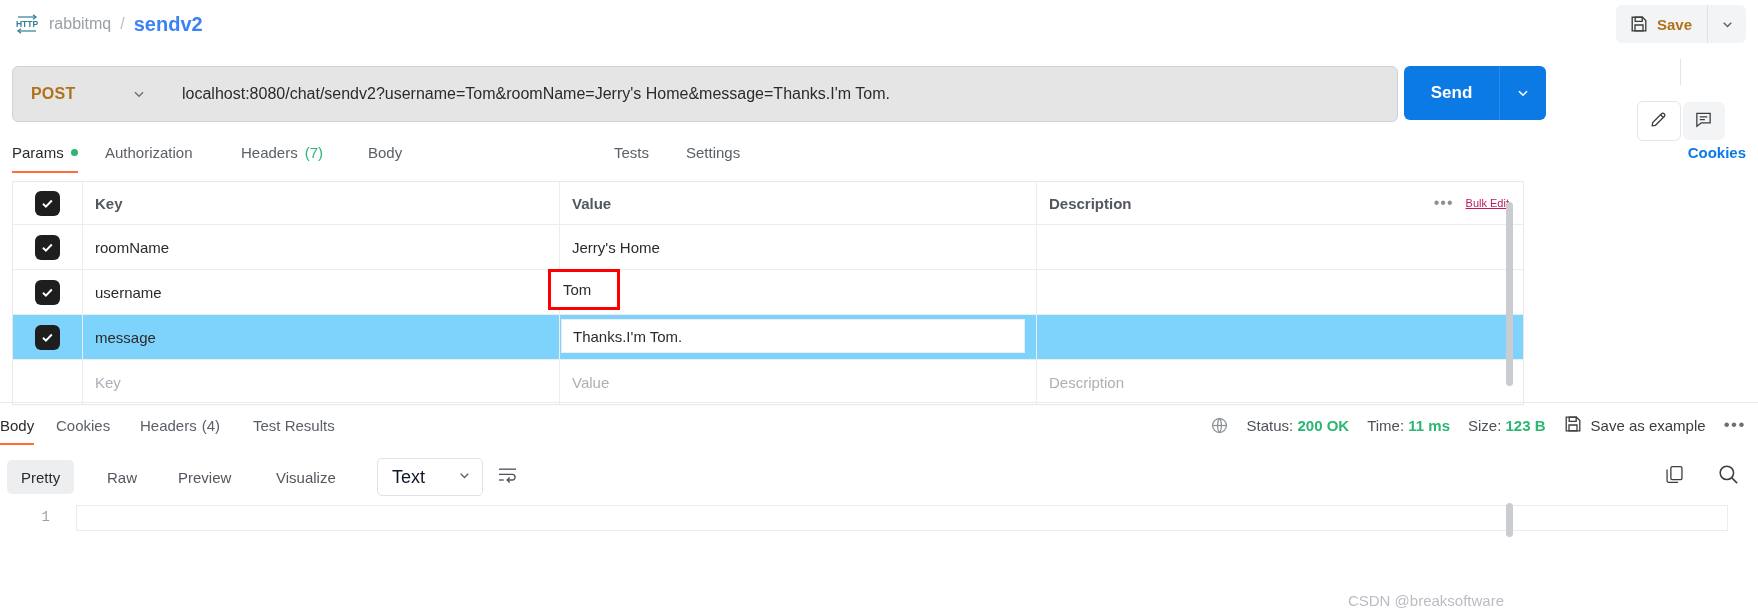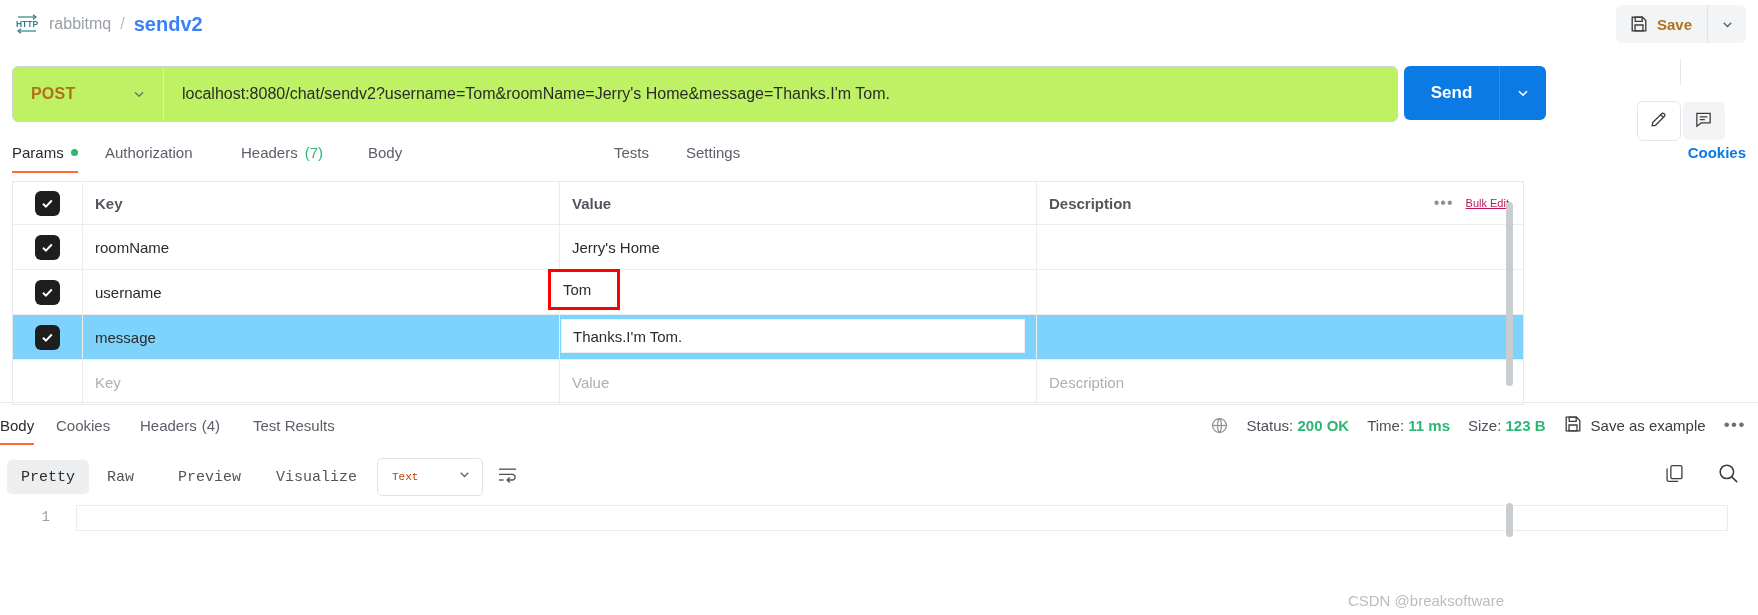--- a/index.html
+++ b/index.html
@@ -48,21 +48,21 @@
   .icon-grp{display:flex;align-items:center;gap:2px;}
   .icon-btn{
     width:42px;height:38px;border-radius:6px;display:flex;align-items:center;justify-content:center;
     color:#3d3d3d;cursor:pointer;
   }
   .icon-btn.boxed{border:1px solid #e3e5e8;background:#fff;}
   .icon-btn.plain{background:#f3f4f6;}
 
   
   .urlbar{position:absolute;left:12px;top:66px;width:1384px;height:54px;
-    border:1px solid #cfd3d8;border-radius:6px;display:flex;align-items:center;background:#bef264;}
+    border:1px solid #cfd3d8;border-radius:6px;display:flex;align-items:center;background:#e5e5e5;}
   .method{
     width:150px;height:52px;display:flex;align-items:center;justify-content:space-between;
     padding:0 16px 0 18px;box-sizing:border-box;cursor:pointer;
   }
   .method-label{color:#b07219;font-weight:bold;font-size:16px;letter-spacing:.2px;}
   .method-caret{color:#6b7076;display:flex;align-items:center;}
   .url-sep{width:1px;height:52px;background:#e3e5e8;}
   .url-input{
     flex:1;height:52px;display:flex;align-items:center;padding-left:18px;
     font-size:16px;color:#2b2b2b;white-space:nowrap;overflow:hidden;cursor:text;
@@ -152,30 +152,30 @@
     position:absolute;right:12px;top:0;height:40px;display:flex;align-items:center;gap:18px;
     font-size:15px;
   }
   .globe{color:#8b9096;display:flex;align-items:center;}
   .meta-lbl{color:#4d525a;}
   .meta-val{color:#2bb673;font-weight:bold;}
   .save-ex{display:flex;align-items:center;gap:9px;color:#3d3d3d;cursor:pointer;}
   .more-dots{color:#6b7076;letter-spacing:1.5px;font-size:17px;cursor:pointer;}
 
   
-  .body-toolbar{position:absolute;left:0;top:454px;width:1758px;height:46px;font-family:Liberation Mono, monospace;}
+  .body-toolbar{position:absolute;left:0;top:454px;width:1758px;height:46px;}
   .vtab{position:absolute;top:6px;height:34px;display:flex;align-items:center;
     color:#52575e;font-size:15px;border-radius:5px;padding:0 14px;box-sizing:border-box;cursor:pointer;}
   .vtab.active{background:#eceef0;color:#2b2b2b;}
   .type-sel{
     position:absolute;left:377px;top:4px;width:106px;height:38px;
     border:1px solid #dfe2e5;border-radius:5px;display:flex;align-items:center;
     justify-content:space-between;padding:0 10px 0 14px;box-sizing:border-box;cursor:pointer;
   }
-  .type-lbl{color:#c2410c;font-size:11px;}
+  .type-lbl{color:#0f172a;font-size:18px;}
   .wrap-ic{position:absolute;left:497px;top:11px;color:#4d525a;cursor:pointer;}
   .br-icons{position:absolute;right:14px;top:6px;display:flex;align-items:center;gap:22px;}
   .br-ic{width:32px;height:32px;display:flex;align-items:center;justify-content:center;
     color:#3d3d3d;cursor:pointer;}
 
   
   .editor{position:absolute;left:0;top:500px;width:1758px;height:70px;background:#fff;}
   .gutter{position:absolute;left:0;top:0;width:62px;height:70px;}
   .lineno{position:absolute;right:12px;top:9px;color:#9aa0a6;font-size:14px;
     font-family:"Liberation Mono", monospace;}

